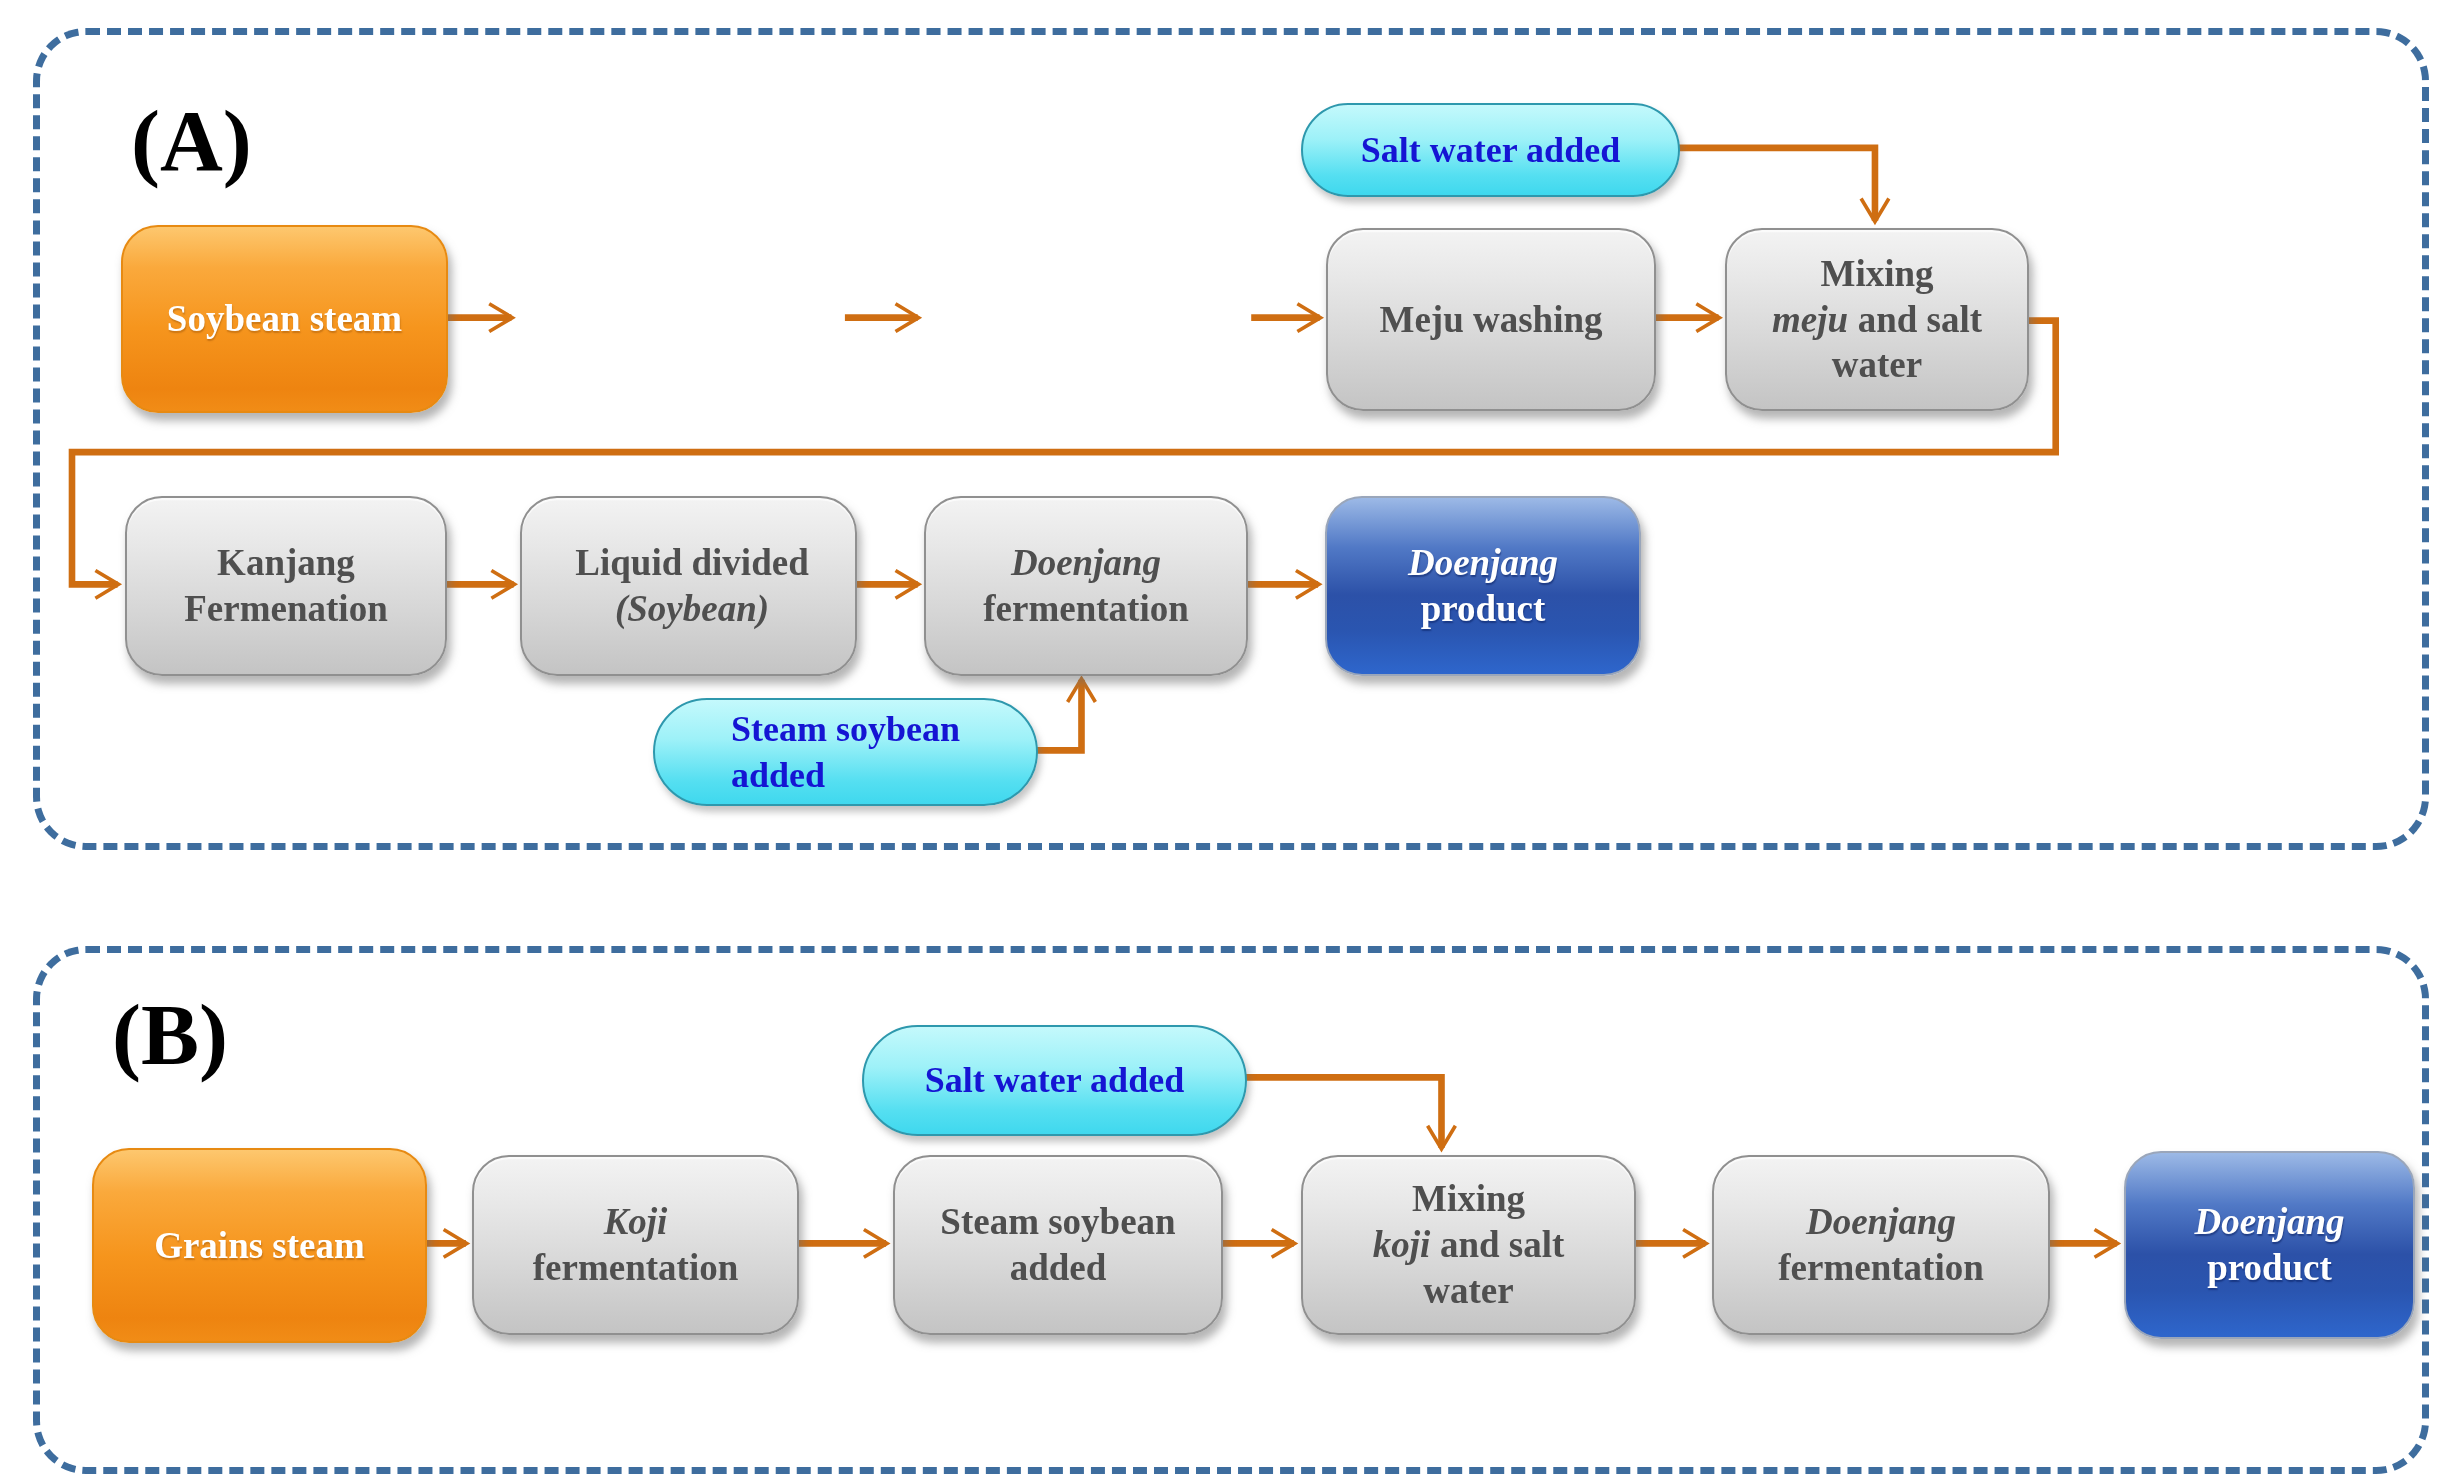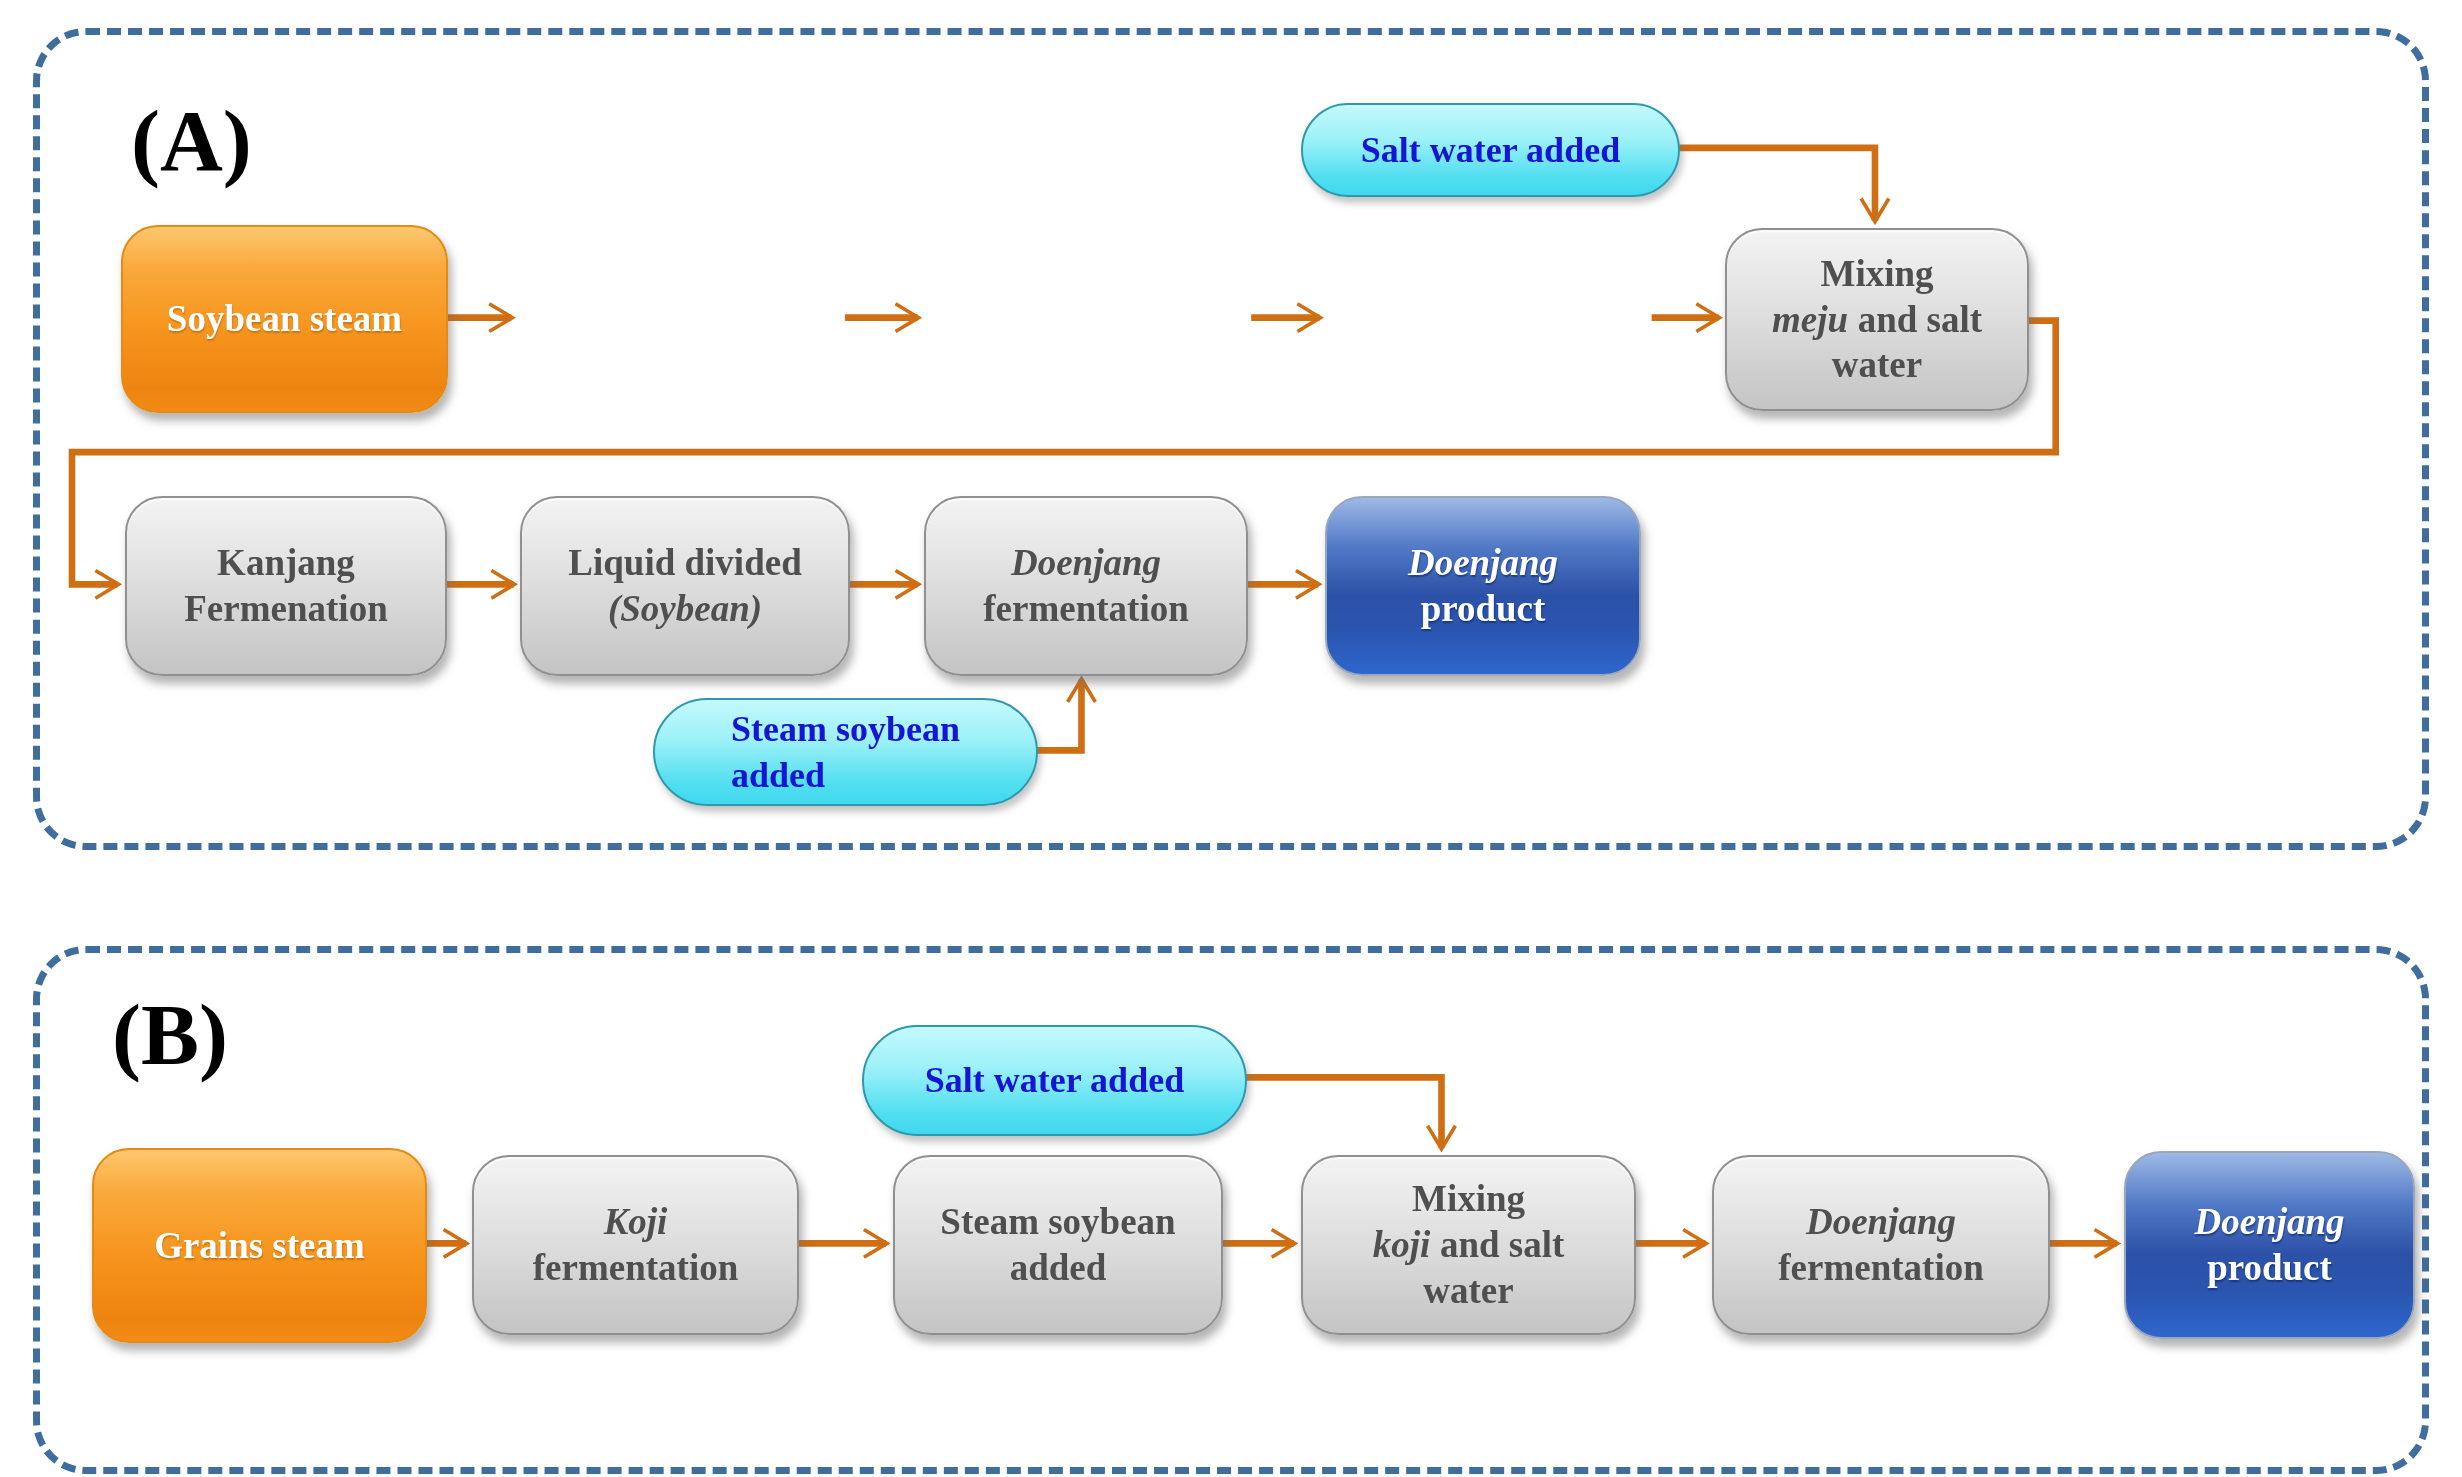--- a/index.html
+++ b/index.html
@@ -47,21 +47,21 @@
   .mr{margin-right:.26em;}
 
   
   #bx-soybean   {left:121px; top:225px; width:323px; height:184px;}
   #bx-molding   {left:518px; top:228px; width:327px; height:179px;}
   #bx-aging     {left:924px;top:228px; width:327px; height:179px;}
   #bx-washing   {left:1326px;top:228px; width:326px; height:179px;}
   #bx-mixing-a  {left:1725px;top:228px; width:300px; height:179px;}
   #ov-salt-a    {left:1301px;top:103px; width:375px; height:90px;}
   #bx-kanjang   {left:125px; top:496px; width:318px; height:176px;}
-  #bx-liquid    {left:520px; top:496px; width:326px; height:176px;}
+  #bx-liquid    {left:520px; top:496px; width:326px; height:176px;padding-left:7px;}
   #bx-dferm-a   {left:924px;top:496px; width:320px; height:176px;}
   #bx-product-a {left:1325px;top:496px; width:312px; height:176px;}
   #ov-steam-a   {left:653px; top:698px; width:381px; height:104px;}
 
   
   #bx-grains    {left:92px; top:1148px;width:331px; height:191px;}
   #bx-koji      {left:472px; top:1155px;width:323px; height:176px;}
   #bx-steamsoy  {left:893px;top:1155px;width:326px; height:176px;}
   #bx-mixing-b  {left:1301px;top:1155px;width:331px; height:176px;}
   #bx-dferm-b   {left:1712px;top:1155px;width:334px; height:176px;}
@@ -106,20 +106,23 @@
 
   <div class="panel" id="panel-a"></div>
   <div class="panel-label" id="label-a">(A)</div>
 
   <div class="box orange" id="bx-soybean">
     <div>Soybean steam</div>
   </div>
 
 
 
+  <div class="box gray" id="bx-washing">
+    <div>Meju washing</div>
+  </div>
 
   <div class="box gray" id="bx-mixing-a">
     <div>
       <div>Mixing</div>
       <div><span class="it mr">meju</span><span>and salt</span></div>
       <div>water</div>
     </div>
   </div>
 
   <div class="oval" id="ov-salt-a">

